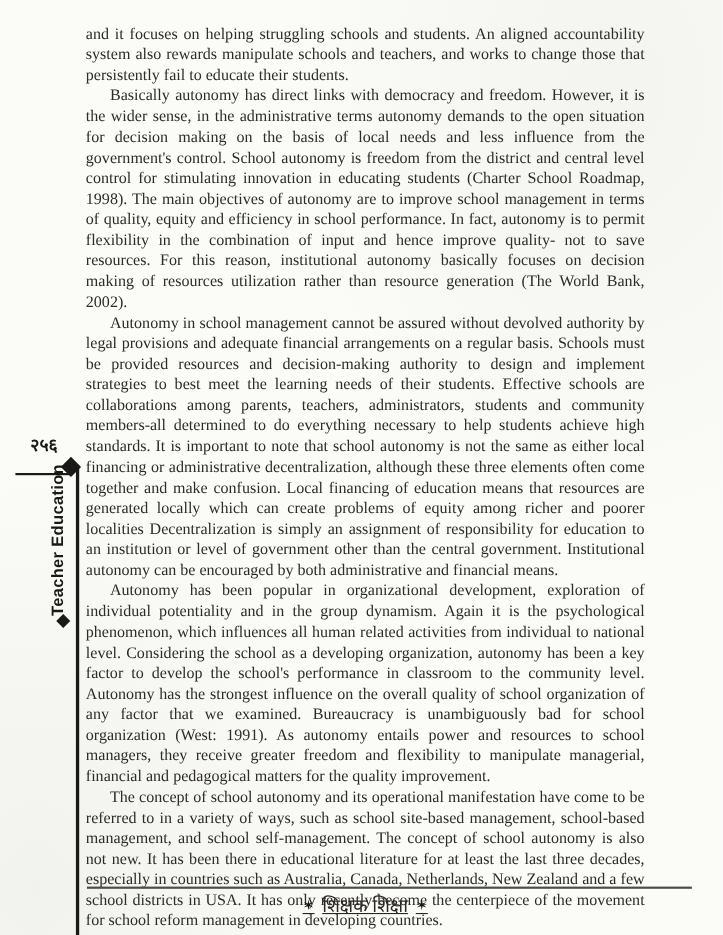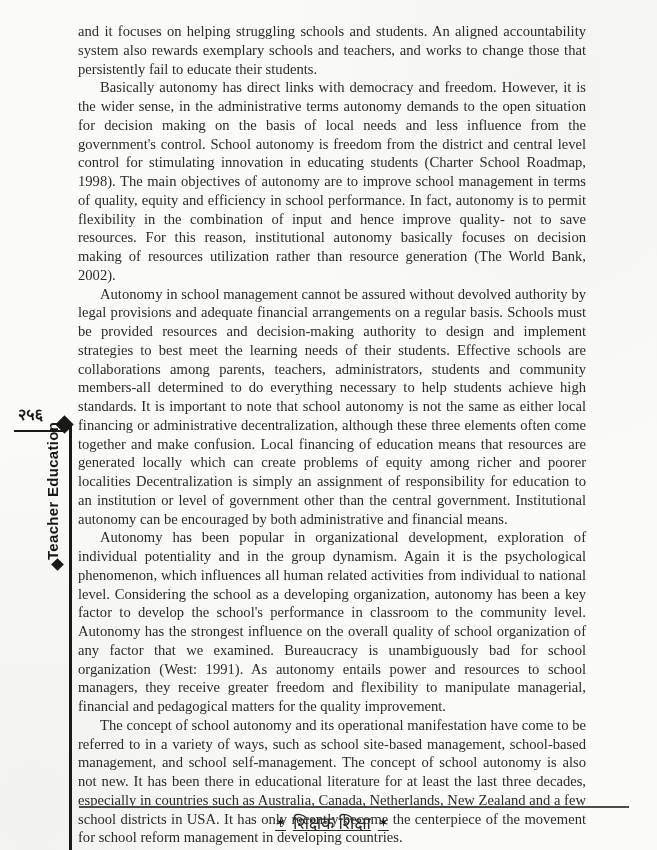--- a/index.html
+++ b/index.html
@@ -37,22 +37,23 @@
     position: absolute;
     left: 14px;
     top: 430px;
     width: 52px;
     height: 2px;
     background: #1a1917;
   }
   .pagenum {
     position: absolute;
     left: 18px;
-    top: 403px;
+    top: 393px;
     width: 44px;
+    text-align: center;
     font-size: 16px;
     font-weight: bold;
     color: #1a1917;
   }
   .diamond-big {
     position: absolute;
     left: 58px;
     top: 418px;
     width: 13px;
     height: 13px;
@@ -114,21 +115,21 @@
 <div class="page">
 
   <div class="vline"></div>
   <div class="pnum-rule"></div>
   <div class="pagenum">२५६</div>
   <div class="diamond-big"></div>
   <div class="side-label">Teacher Education</div>
   <div class="diamond-small"></div>
 
   <div class="body-text">
-    <p class="noindent">and it focuses on helping struggling schools and students. An aligned accountability system also rewards exemplary schools and teachers, and works to change those that persistently fail to educate their students.</p>
+    <p class="noindent">and it focuses on helping struggling schools and students. An aligned accountability system also rewards manipulate schools and teachers, and works to change those that persistently fail to educate their students.</p>
     <p>Basically autonomy has direct links with democracy and freedom. However, it is the wider sense, in the administrative terms autonomy demands to the open situation for decision making on the basis of local needs and less influence from the government's control. School autonomy is freedom from the district and central level control for stimulating innovation in educating students (Charter School Roadmap, 1998). The main objectives of autonomy are to improve school management in terms of quality, equity and efficiency in school performance. In fact, autonomy is to permit flexibility in the combination of input and hence improve quality- not to save resources. For this reason, institutional autonomy basically focuses on decision making of resources utilization rather than resource generation (The World Bank, 2002).</p>
     <p>Autonomy in school management cannot be assured without devolved authority by legal provisions and adequate financial arrangements on a regular basis. Schools must be provided resources and decision-making authority to design and implement strategies to best meet the learning needs of their students. Effective schools are collaborations among parents, teachers, administrators, students and community members-all determined to do everything necessary to help students achieve high standards. It is important to note that school autonomy is not the same as either local financing or administrative decentralization, although these three elements often come together and make confusion. Local financing of education means that resources are generated locally which can create problems of equity among richer and poorer localities Decentralization is simply an assignment of responsibility for education to an institution or level of government other than the central government. Institutional autonomy can be encouraged by both administrative and financial means.</p>
     <p>Autonomy has been popular in organizational development, exploration of individual potentiality and in the group dynamism. Again it is the psychological phenomenon, which influences all human related activities from individual to national level. Considering the school as a developing organization, autonomy has been a key factor to develop the school's performance in classroom to the community level. Autonomy has the strongest influence on the overall quality of school organization of any factor that we examined. Bureaucracy is unambiguously bad for school organization (West: 1991). As autonomy entails power and resources to school managers, they receive greater freedom and flexibility to manipulate managerial, financial and pedagogical matters for the quality improvement.</p>
     <p>The concept of school autonomy and its operational manifestation have come to be referred to in a variety of ways, such as school site-based management, school-based management, and school self-management. The concept of school autonomy is also not new. It has been there in educational literature for at least the last three decades, especially in countries such as Australia, Canada, Netherlands, New Zealand and a few school districts in USA. It has only recently become the centerpiece of the movement for school reform management in developing countries.</p>
   </div>
 
   <div class="footer-rule"></div>
   <div class="page-footer">
     <span class="star">✶</span><span>शिक्षक शिक्षा</span><span class="star">✶</span>
   </div>

